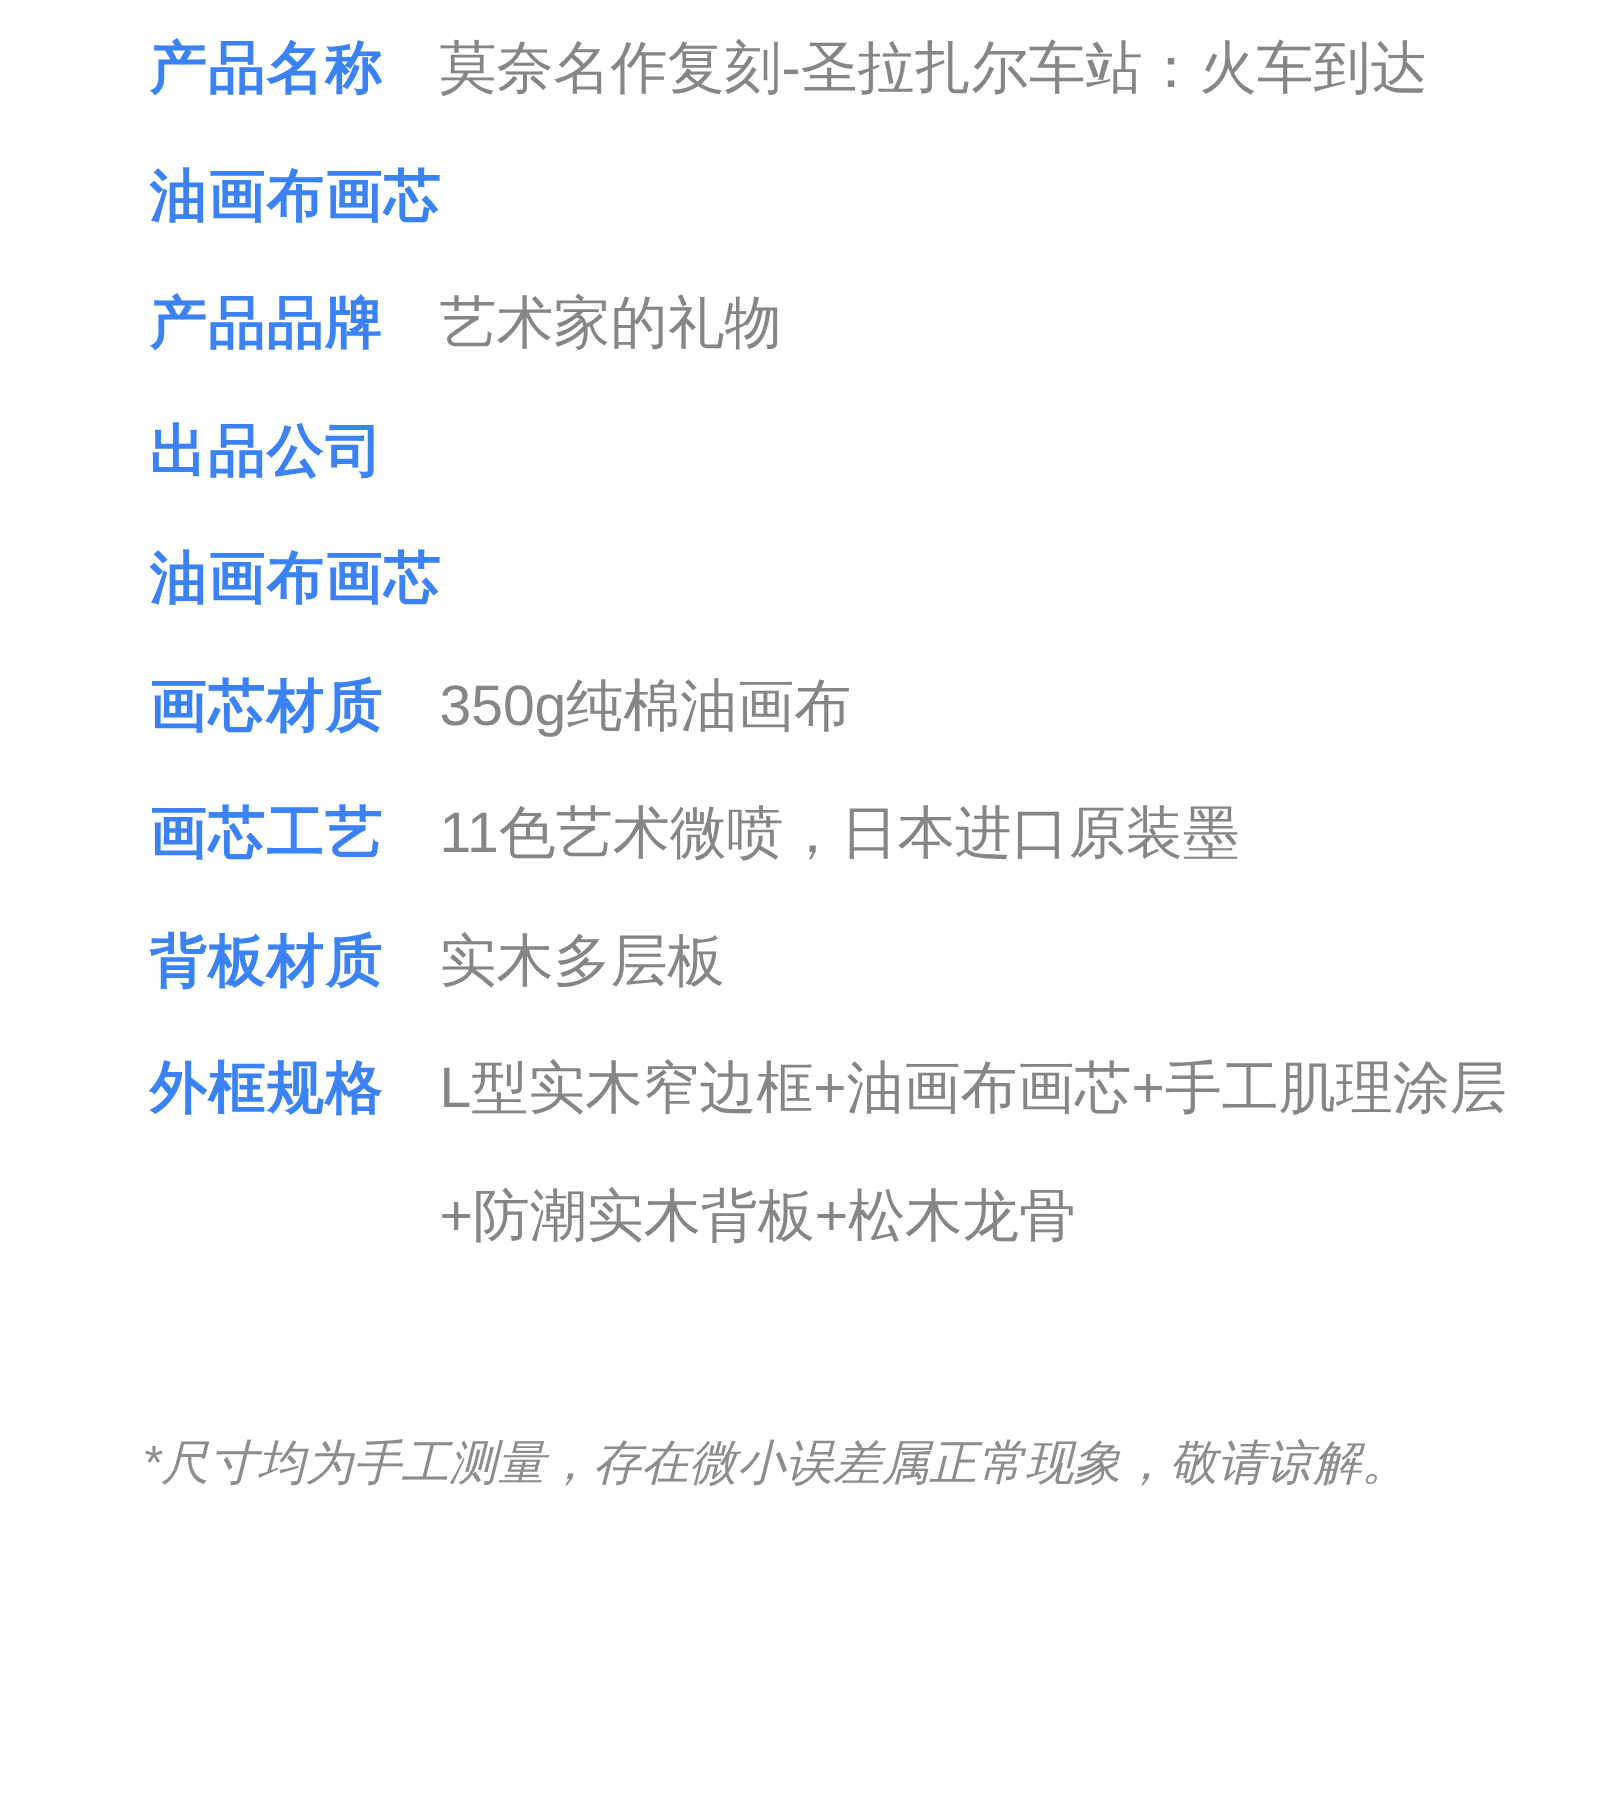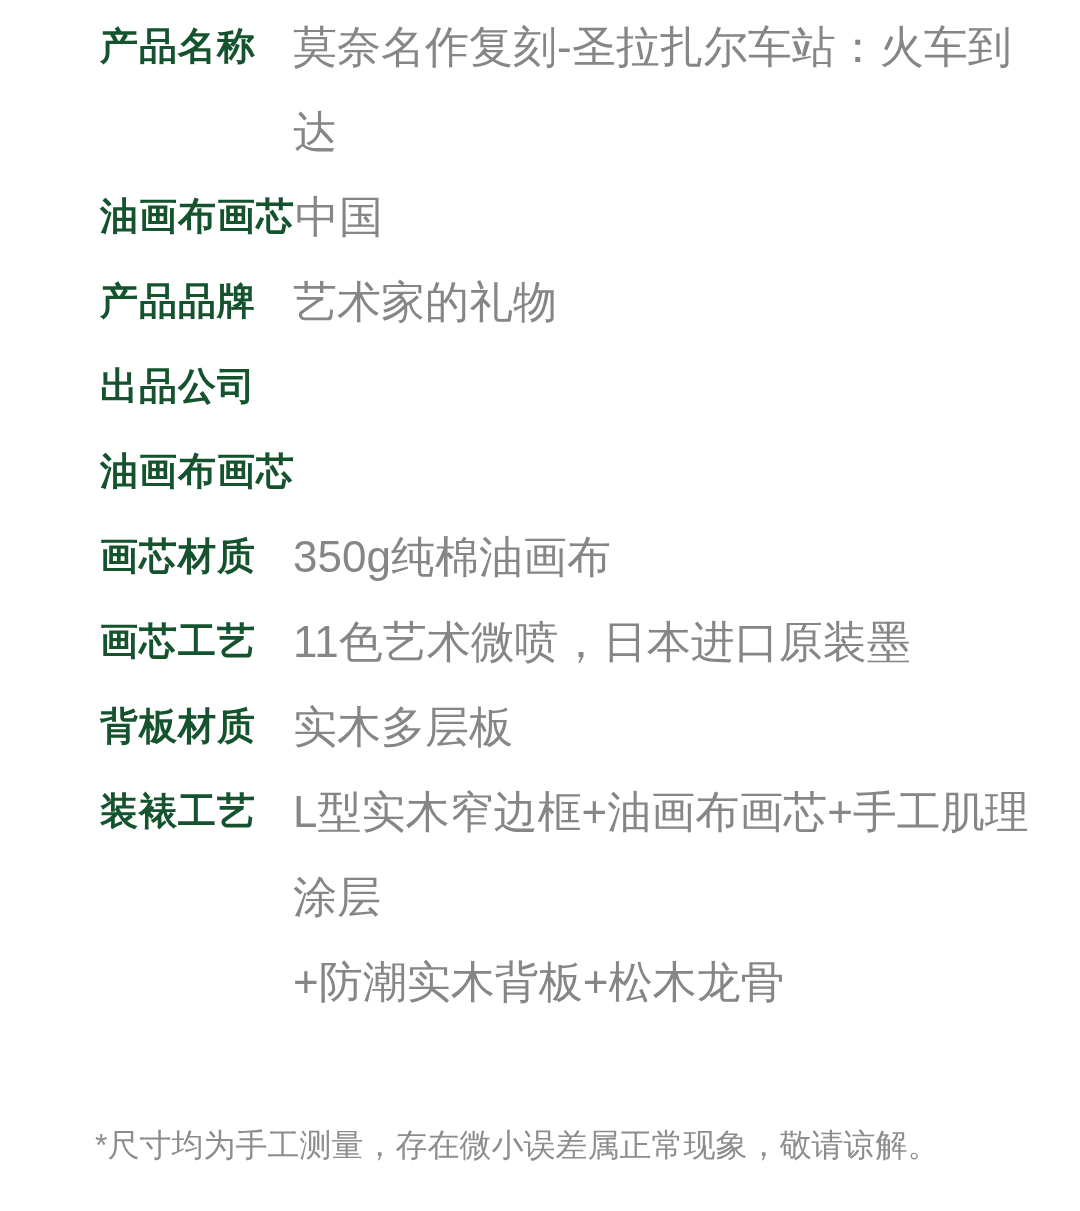--- a/index.html
+++ b/index.html
@@ -15,56 +15,56 @@
   }
   .spec-row {
     display: flex;
     align-items: flex-start;
   }
   .spec-label {
     flex: 0 0 193px;
     font-size: 38px;
     line-height: 85px;
     font-weight: 700;
-    color: #14532d;
+    color: #3b82f6;
     letter-spacing: 1px;
     white-space: nowrap;
   }
   .spec-value {
     flex: 1 1 auto;
-    font-size: 44px;
+    font-size: 38px;
     line-height: 85px;
     font-weight: 400;
     color: #868686;
     white-space: pre-line;
     word-break: break-all;
   }
   .footnote {
     margin-top: 97px;
     padding-left: 95px;
     padding-right: 40px;
     font-size: 32px;
     line-height: 48px;
     font-weight: 400;
     color: #8d8d8d;
+    font-style: italic;
   }
 </style>
 </head>
 <body>
 
 <div class="spec-container">
 
   <div class="spec-row">
     <div class="spec-label">产品名称</div>
     <div class="spec-value">莫奈名作复刻-圣拉扎尔车站：火车到达</div>
   </div>
 
   <div class="spec-row">
     <div class="spec-label">油画布画芯</div>
-    <div class="spec-value">中国</div>
   </div>
 
   <div class="spec-row">
     <div class="spec-label">产品品牌</div>
     <div class="spec-value">艺术家的礼物</div>
   </div>
 
   <div class="spec-row">
     <div class="spec-label">出品公司</div>
   </div>
@@ -83,20 +83,20 @@
     <div class="spec-label">画芯工艺</div>
     <div class="spec-value">11色艺术微喷，日本进口原装墨</div>
   </div>
 
   <div class="spec-row">
     <div class="spec-label">背板材质</div>
     <div class="spec-value">实木多层板</div>
   </div>
 
   <div class="spec-row">
-    <div class="spec-label">装裱工艺</div>
+    <div class="spec-label">外框规格</div>
     <div class="spec-value">L型实木窄边框+油画布画芯+手工肌理涂层
 +防潮实木背板+松木龙骨</div>
   </div>
 
 </div>
 
 <div class="footnote">*尺寸均为手工测量，存在微小误差属正常现象，敬请谅解。</div>
 
 </body></html>

